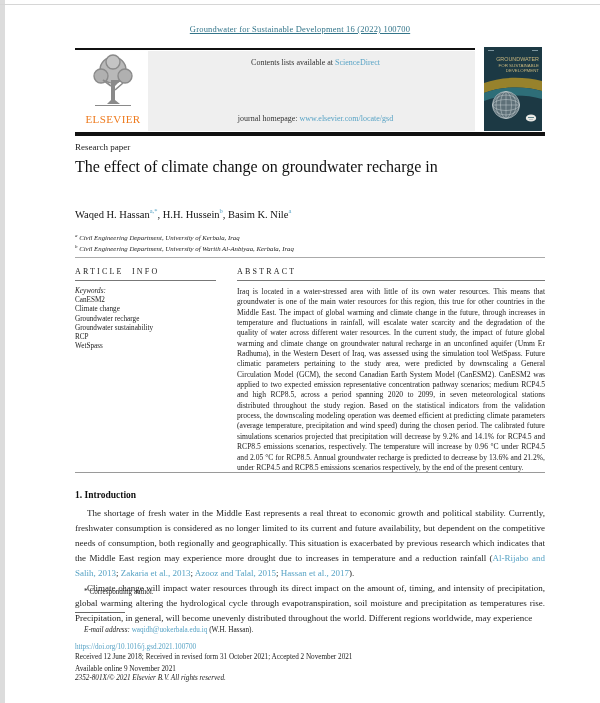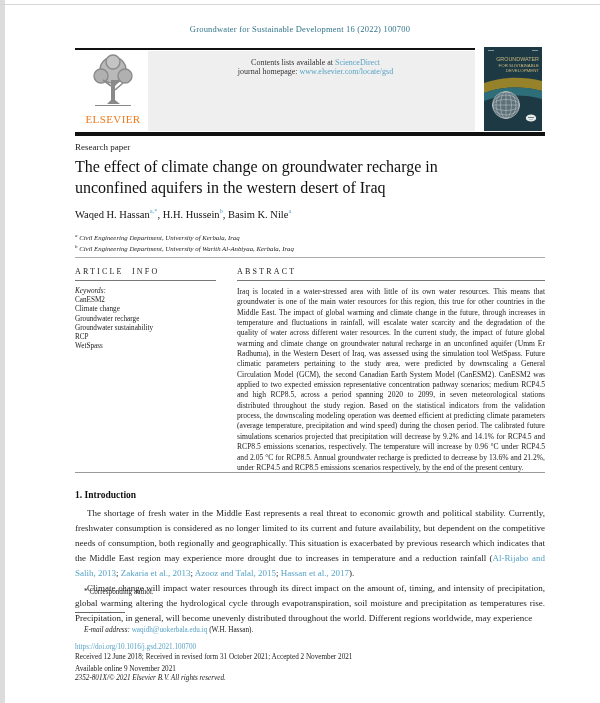--- a/index.html
+++ b/index.html
@@ -2,30 +2,30 @@
 <html><head>
 <meta charset="utf-8">
 <style>
   html,body{margin:0;padding:0;background:#ffffff;}
   #page{position:relative;width:600px;height:703px;background:#ffffff;overflow:hidden;
         font-family:"Liberation Serif", serif;color:#1a1a1a;}
   .abs{position:absolute;}
   .edge-left{left:0;top:0;width:5px;height:703px;background:#dcdcdc;}
   .edge-top{left:0;top:4px;width:600px;height:1px;background:#d6d6d6;}
 
-  .journal-ref{left:0;top:24px;width:600px;text-align:center;font-size:8.5px;color:#33758a;letter-spacing:.2px;}
+  .journal-ref{left:0;top:24px;width:600px;text-align:center;font-size:8.5px;color:#33758a;letter-spacing:.2px;text-decoration:underline;}
 
   .rule-top{left:75px;top:48px;width:400px;height:1.5px;background:#111;}
   .rule-thick{left:75px;top:132px;width:470px;height:3.5px;background:#111;}
 
   .elsevier{left:77px;top:52px;width:72px;height:79px;text-align:center;}
   .elsevier .wordmark{font-size:11px;color:#ee7a1d;letter-spacing:.4px;margin-top:1px;}
 
   .band{left:148px;top:51px;width:327px;height:80px;background:#efefef;
-        display:flex;flex-direction:column;align-items:center;
+        display:flex;flex-direction:column;align-items:center;justify-content:space-between;
         padding:7px 0 8px 8px;box-sizing:border-box;}
   .contents-line{font-size:8px;color:#333;}
   .band .jtitle{font-size:15.5px;color:#111;letter-spacing:.2px;}
   .homepage-line{font-size:8px;color:#333;}
   .link{color:#58a3c5;text-decoration:none;cursor:pointer;}
 
   .cover{left:484px;top:47px;width:58px;height:84px;}
 
   .research-paper{left:75px;top:142px;font-size:9px;color:#222;}
   .title{left:75px;top:157px;width:480px;font-size:16px;line-height:20.5px;color:#111;}
@@ -119,21 +119,20 @@
     <rect x="44" y="70" width="6" height="0.8" fill="#3a6a74"></rect>
     <rect x="45" y="72" width="4" height="0.6" fill="#9aa8ab"></rect>
   </svg>
 
   <div class="abs rule-thick"></div>
 
   <div class="abs research-paper">Research paper</div>
 
   <div class="abs title">
     <div>The effect of climate change on groundwater recharge in</div>
-    <div>unconfined aquifers in the western desert of Iraq</div>
   </div>
 
   <div class="abs authors">
     <span>Waqed H. Hassan</span><span class="sup">a,*</span><span>, </span><span>H.H. Hussein</span><span class="sup">b</span><span>, </span><span>Basim K. Nile</span><span class="sup">a</span>
   </div>
 
   <div class="abs affils">
     <div><span class="asup">a</span><span> Civil Engineering Department, University of Kerbala, Iraq</span></div>
     <div><span class="asup">b</span><span> Civil Engineering Department, University of Warith Al-Anbiyaa, Kerbala, Iraq</span></div>
   </div>

